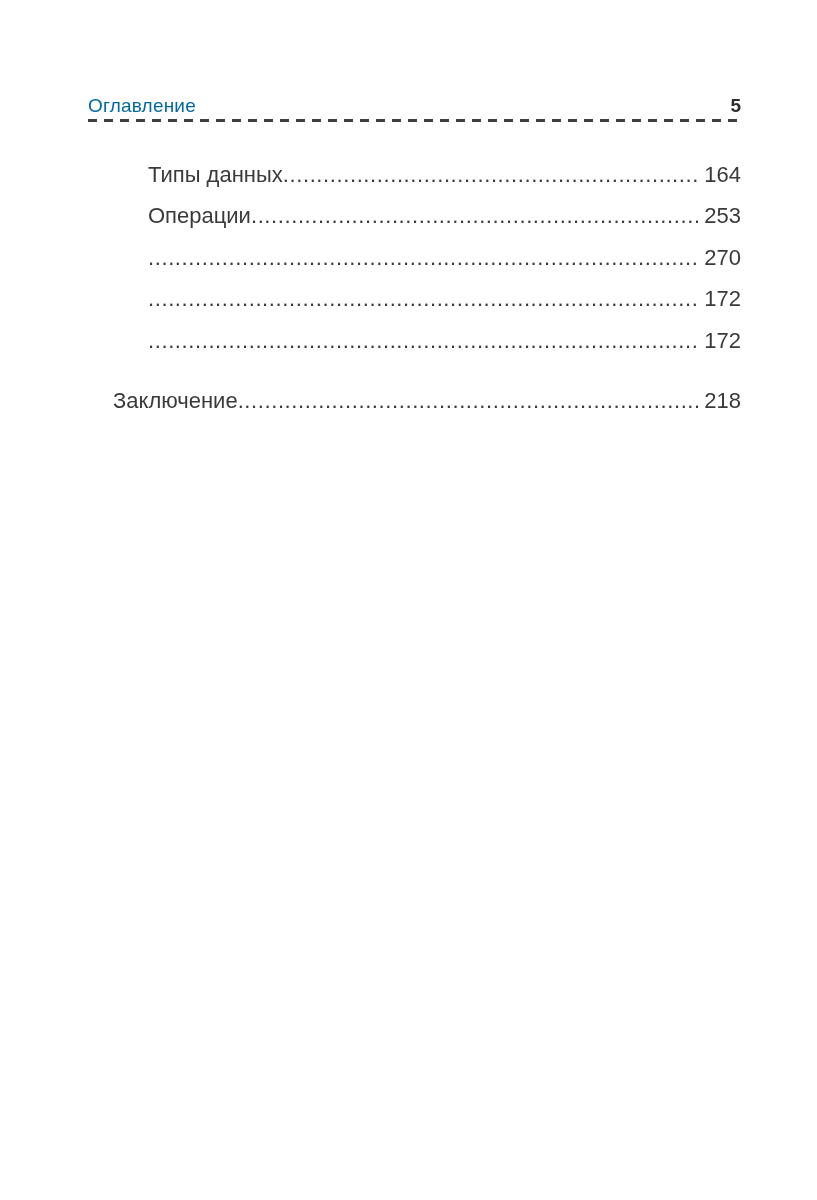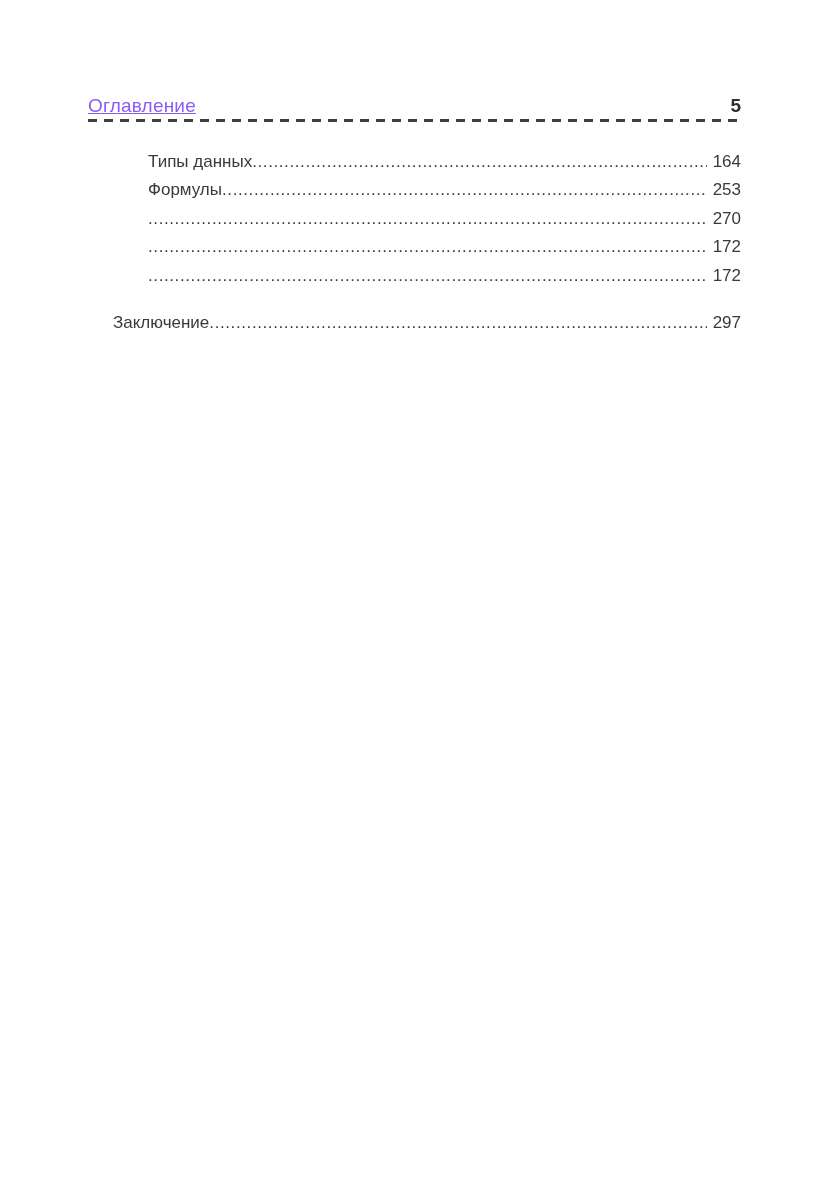--- a/index.html
+++ b/index.html
@@ -22,57 +22,56 @@
   }
   .header-row {
     display: flex;
     justify-content: space-between;
     align-items: baseline;
     line-height: 23px;
     padding-bottom: 2px;
   }
   .header-title {
     font-size: 19px;
-    color: #8b5cf6;
+    color: #0369a1;
     letter-spacing: 0.2px;
-    text-decoration: underline;
   }
   .header-pagenum {
     font-size: 19px;
     font-weight: bold;
     color: #2e2e2e;
   }
   .dashed-rule {
     height: 3px;
     background: repeating-linear-gradient(90deg, #3f3f3f 0 9px, transparent 9px 16px);
   }
   .toc {
     margin-top: 26px;
   }
   .toc-row {
     display: flex;
     align-items: baseline;
-    font-size: 17px;
+    font-size: 22px;
     color: #3a3a3a;
     line-height: 28.4px;
   }
   .toc-row.indented { margin-left: 60px; }
   .toc-row.chapter  { margin-left: 25px; margin-top: 19px; }
   .toc-title { white-space: pre; }
   .toc-dots {
     flex: 1 1 auto;
     overflow: hidden;
     white-space: nowrap;
     letter-spacing: 0.6px;
     margin-right: 6px;
   }
   .toc-dots::after {
     content: "..................................................................................................................................................";
   }
-  .toc-page { white-space: nowrap; }
+  .toc-page { white-space: nowrap; margin-top: 13px; }
 </style>
 </head>
 <body>
 
 <div class="page">
   <div class="content">
 
     <div class="header-row">
       <span class="header-title">Оглавление</span>
       <span class="header-pagenum">5</span>
@@ -81,40 +80,40 @@
     <div class="dashed-rule"></div>
 
     <div class="toc">
       <div>
           <div class="toc-row indented">
     <span class="toc-title">Типы данных</span>
     <span class="toc-dots"></span>
     <span class="toc-page">164</span>
   </div>
           <div class="toc-row indented">
-    <span class="toc-title">Формулы</span>
+    <span class="toc-title">Операции</span>
     <span class="toc-dots"></span>
     <span class="toc-page">253</span>
   </div>
           <div class="toc-row indented">
     <span class="toc-dots"></span>
     <span class="toc-page">270</span>
   </div>
           <div class="toc-row indented">
     <span class="toc-dots"></span>
     <span class="toc-page">172</span>
   </div>
           <div class="toc-row indented">
     <span class="toc-dots"></span>
     <span class="toc-page">172</span>
   </div>
         </div>
       <div>
           <div class="toc-row chapter">
     <span class="toc-title">Заключение</span>
     <span class="toc-dots"></span>
-    <span class="toc-page">297</span>
+    <span class="toc-page">218</span>
   </div>
         </div>
     </div>
 
   </div>
 </div>
 
 </body></html>

